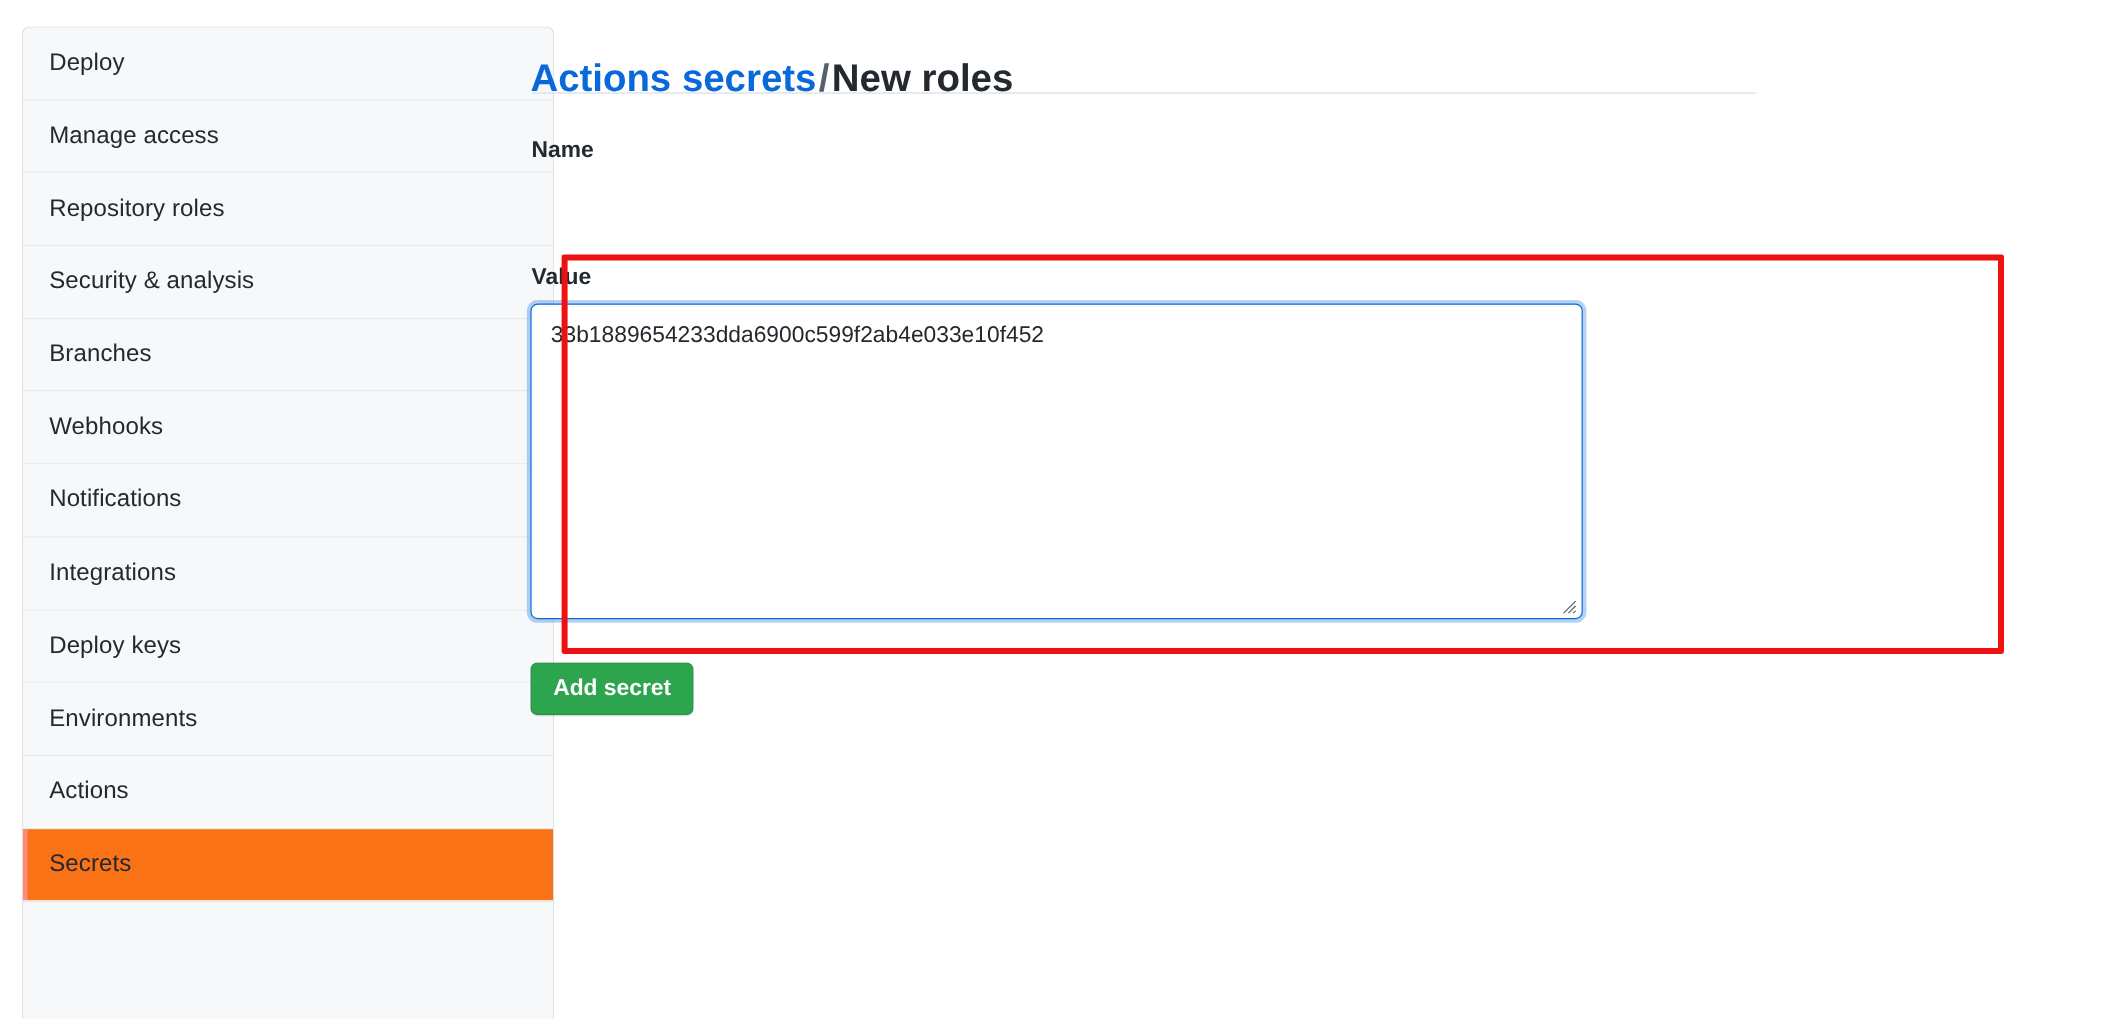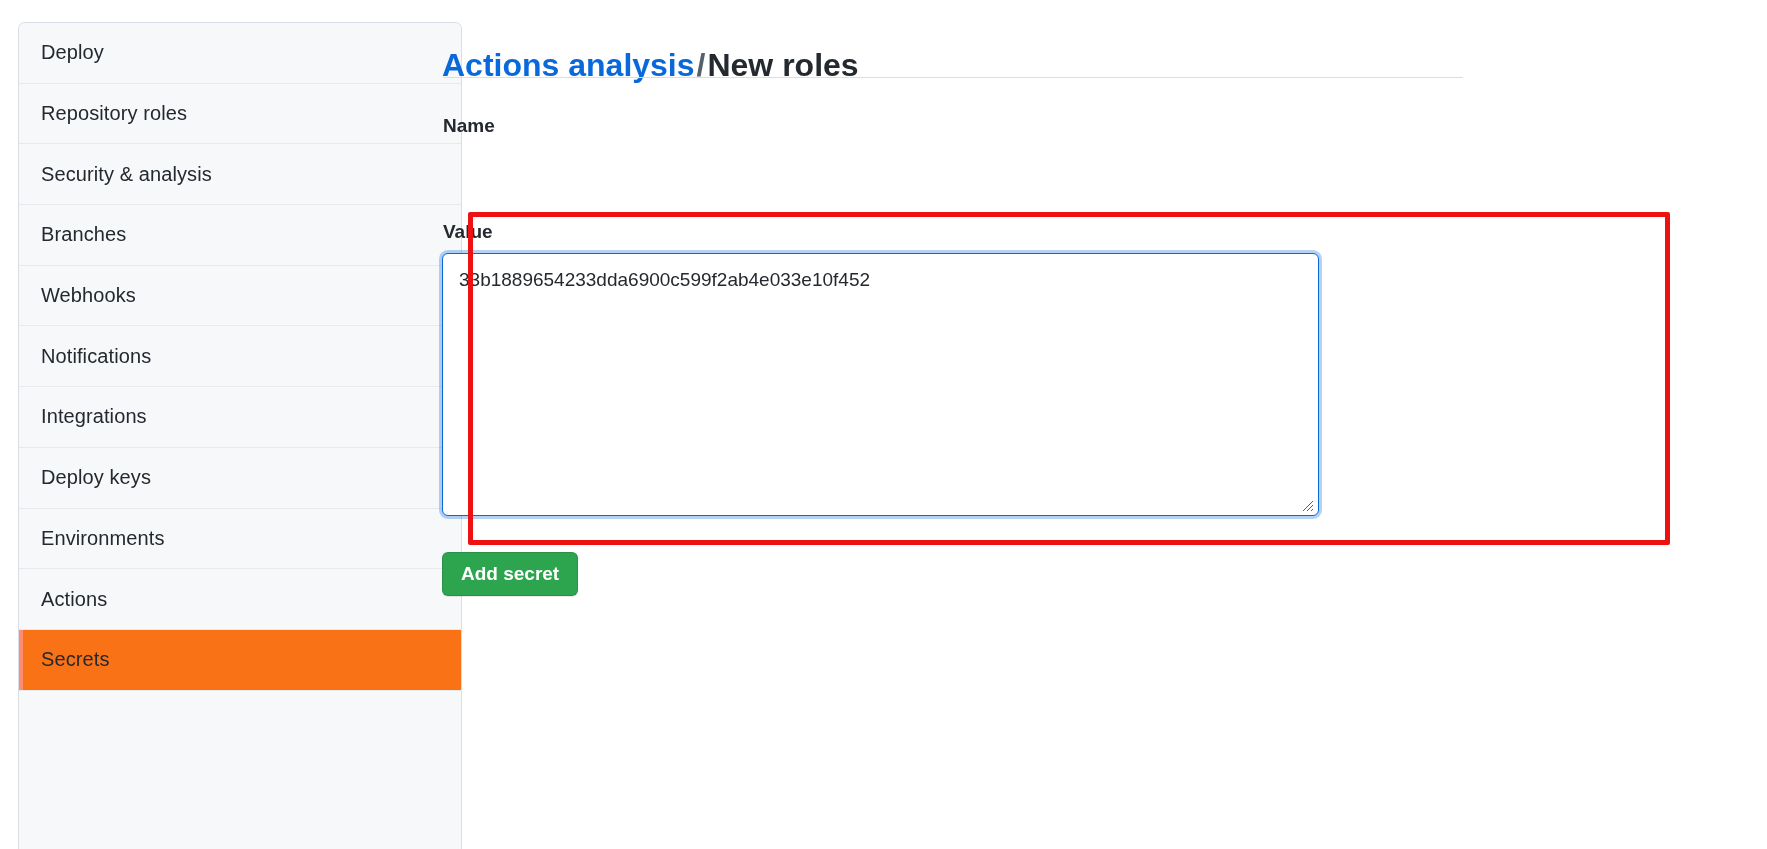--- a/index.html
+++ b/index.html
@@ -198,20 +198,23 @@
 </head>
 <body>
 
 <div id="page">
 
   <nav id="sidebar">
     <div class="side-item">
       <span>Deploy</span>
     </div>
     <div class="side-item">
+      <span>Manage access</span>
+    </div>
+    <div class="side-item">
       <span>Repository roles</span>
     </div>
     <div class="side-item">
       <span>Security &amp; analysis</span>
     </div>
     <div class="side-item">
       <span>Branches</span>
     </div>
     <div class="side-item">
       <span>Webhooks</span>
@@ -232,21 +235,21 @@
       <span>Actions</span>
     </div>
     <div class="side-item selected">
       <span>Secrets</span>
     </div>
   </nav>
 
   <main id="main">
 
     <h1 id="breadcrumb">
-      <span class="crumb-link">Actions analysis</span><span class="crumb-sep">/</span><span class="crumb-current">New roles</span>
+      <span class="crumb-link">Actions secrets</span><span class="crumb-sep">/</span><span class="crumb-current">New roles</span>
     </h1>
 
     <div id="header-divider"></div>
 
     <label class="field-label" id="name-label">Name</label>
 
     <label class="field-label" id="value-label">Value</label>
 
     <div id="value-textarea-wrap">
       <textarea id="value-textarea" style="">33b1889654233dda6900c599f2ab4e033e10f452</textarea>

